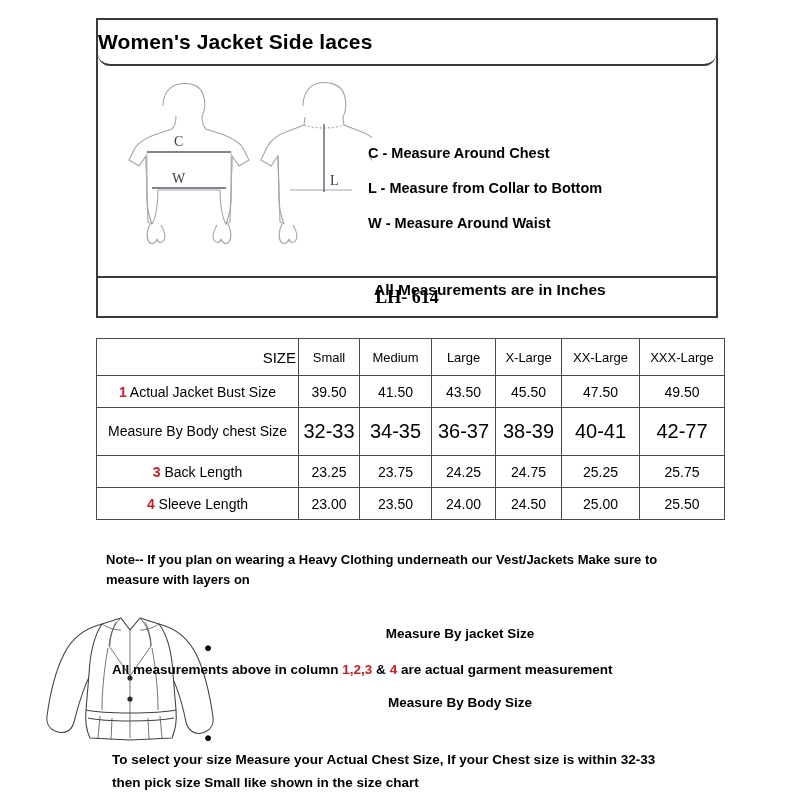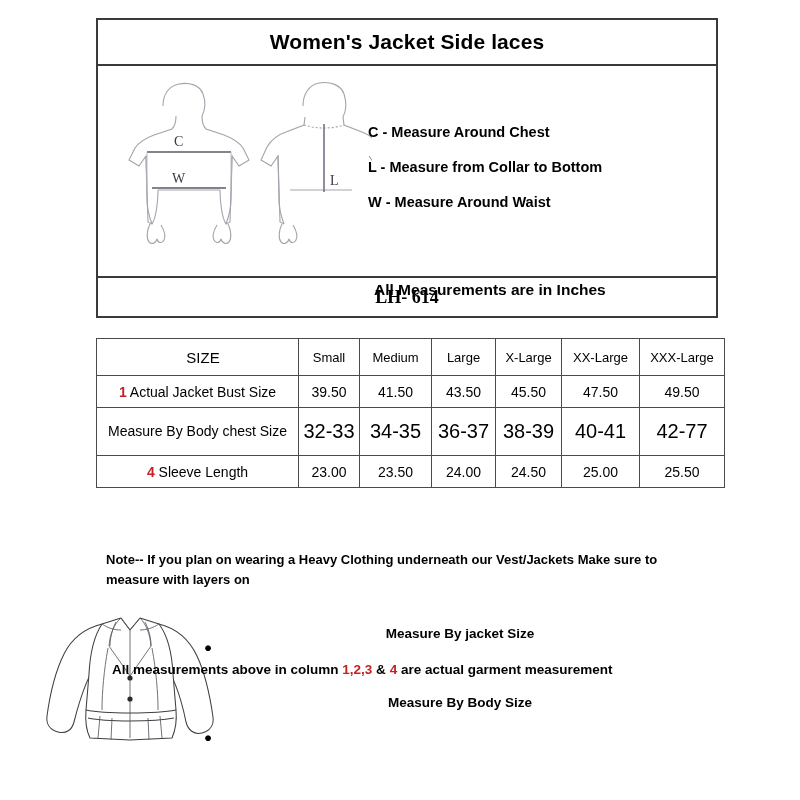--- a/index.html
+++ b/index.html
@@ -23,37 +23,38 @@
     top: 18px;
     width: 622px;
     border: 2px solid #3a3a3a;
     box-sizing: border-box;
   }
   .title-row {
     height: 44px;
     border-bottom: 2px solid #3a3a3a;
     display: flex;
     align-items: center;
-    justify-content: center;
+    justify-content: flex-start;
+    border-radius: 12px;
   }
   .title-text {
     font-size: 21px;
     font-weight: bold;
     letter-spacing: 0.1px;
   }
 
   .legend-row {
     height: 210px;
     position: relative;
     border-bottom: 2px solid #3a3a3a;
   }
   .legend-list {
     position: absolute;
     left: 270px;
-    top: 58px;
+    top: 79px;
     width: 340px;
   }
   .legend-line {
     font-size: 14.5px;
     font-weight: bold;
     margin-bottom: 19px;
     white-space: nowrap;
   }
   .legend-all {
     position: absolute;
@@ -106,21 +107,21 @@
   .size-table .col-label { width: 202px; }
   .size-table .col-s   { width: 61px; }
   .size-table .col-m   { width: 72px; }
   .size-table .col-l   { width: 64px; }
   .size-table .col-xl  { width: 66px; }
   .size-table .col-xxl { width: 78px; }
   .size-table .col-xxxl{ width: 85px; }
 
   .hdr-row th { height: 36px; font-weight: normal; font-size: 13px; }
   .hdr-row th.size-word {
-    text-align: center;
+    text-align: right;
     padding-left: 13px;
     font-weight: normal;
     font-size: 15px;
   }
   .row-std td { height: 31px; }
   .row-big td { height: 47px; font-size: 20px; }
   .row-big td.lbl { font-size: 14px; line-height: 1.12; }
   .lbl { text-align: center; }
   .lbl-fill { text-align: center; }
   .num {
@@ -284,20 +285,29 @@
     <tr class="row-big">
       <td class="lbl">Measure By Body chest Size</td>
       <td>32-33</td>
       <td>34-35</td>
       <td>36-37</td>
       <td>38-39</td>
       <td>40-41</td>
       <td>42-77</td>
     </tr>
     <tr class="row-std">
+      <td class="lbl"><span class="num">3</span> <span>Back Length</span></td>
+      <td>23.25</td>
+      <td>23.75</td>
+      <td>24.25</td>
+      <td>24.75</td>
+      <td>25.25</td>
+      <td>25.75</td>
+    </tr>
+    <tr class="row-std">
       <td class="lbl"><span class="num">4</span> <span>Sleeve Length</span></td>
       <td>23.00</td>
       <td>23.50</td>
       <td>24.00</td>
       <td>24.50</td>
       <td>25.00</td>
       <td>25.50</td>
     </tr>
   </tbody>
 </table>
@@ -348,14 +358,14 @@
 
 <div class="sec-heading sec-head-1">Measure By jacket Size</div>
 
 <div class="bullet-block bullet-1">
   <span class="dot">●</span><span class="wrap"><span>All measurements above in column </span><span class="num">1,2,3</span><span> &amp; </span><span class="num">4</span><span> are actual garment measurement</span></span>
 </div>
 
 <div class="sec-heading sec-head-2">Measure By Body Size</div>
 
 <div class="bullet-block bullet-2">
-  <span class="dot">●</span>
+  <span class="dot">●</span><span class="wrap">To select your size Measure your Actual Chest Size, If your Chest size is within 32-33 then pick size Small like shown in the size chart</span>
 </div>
 
 </body></html>

